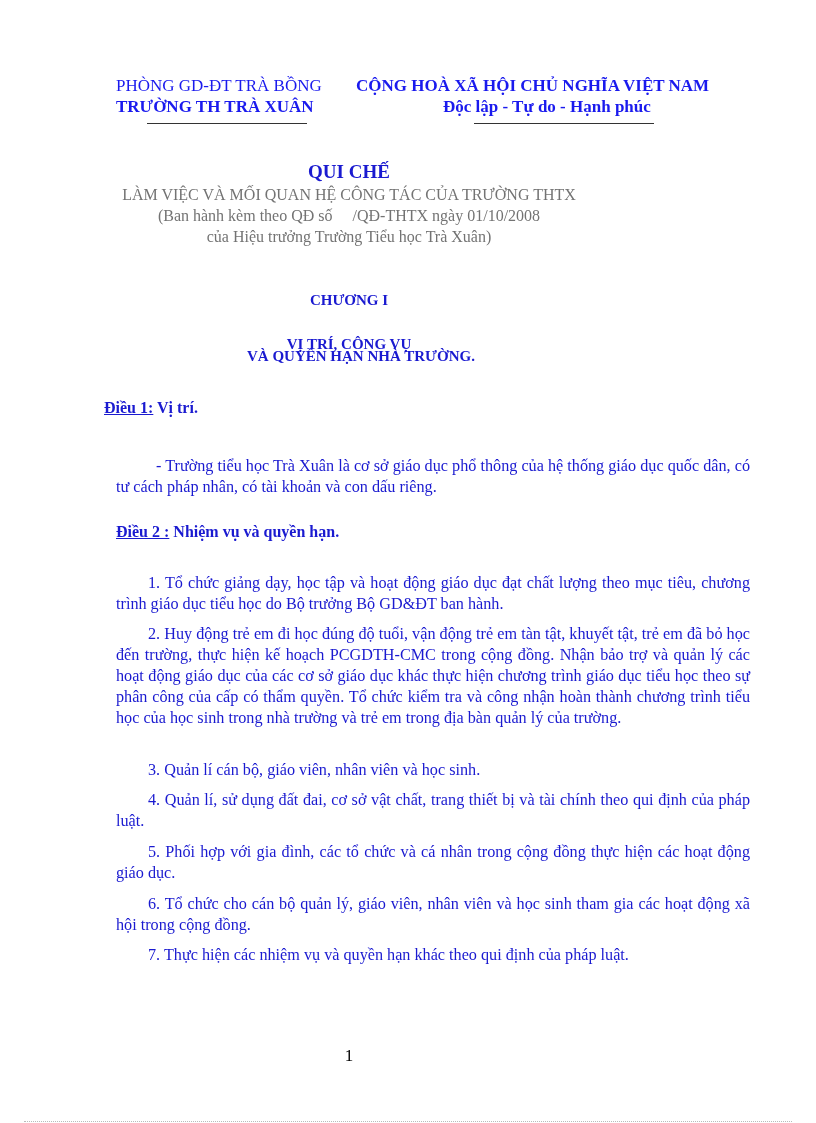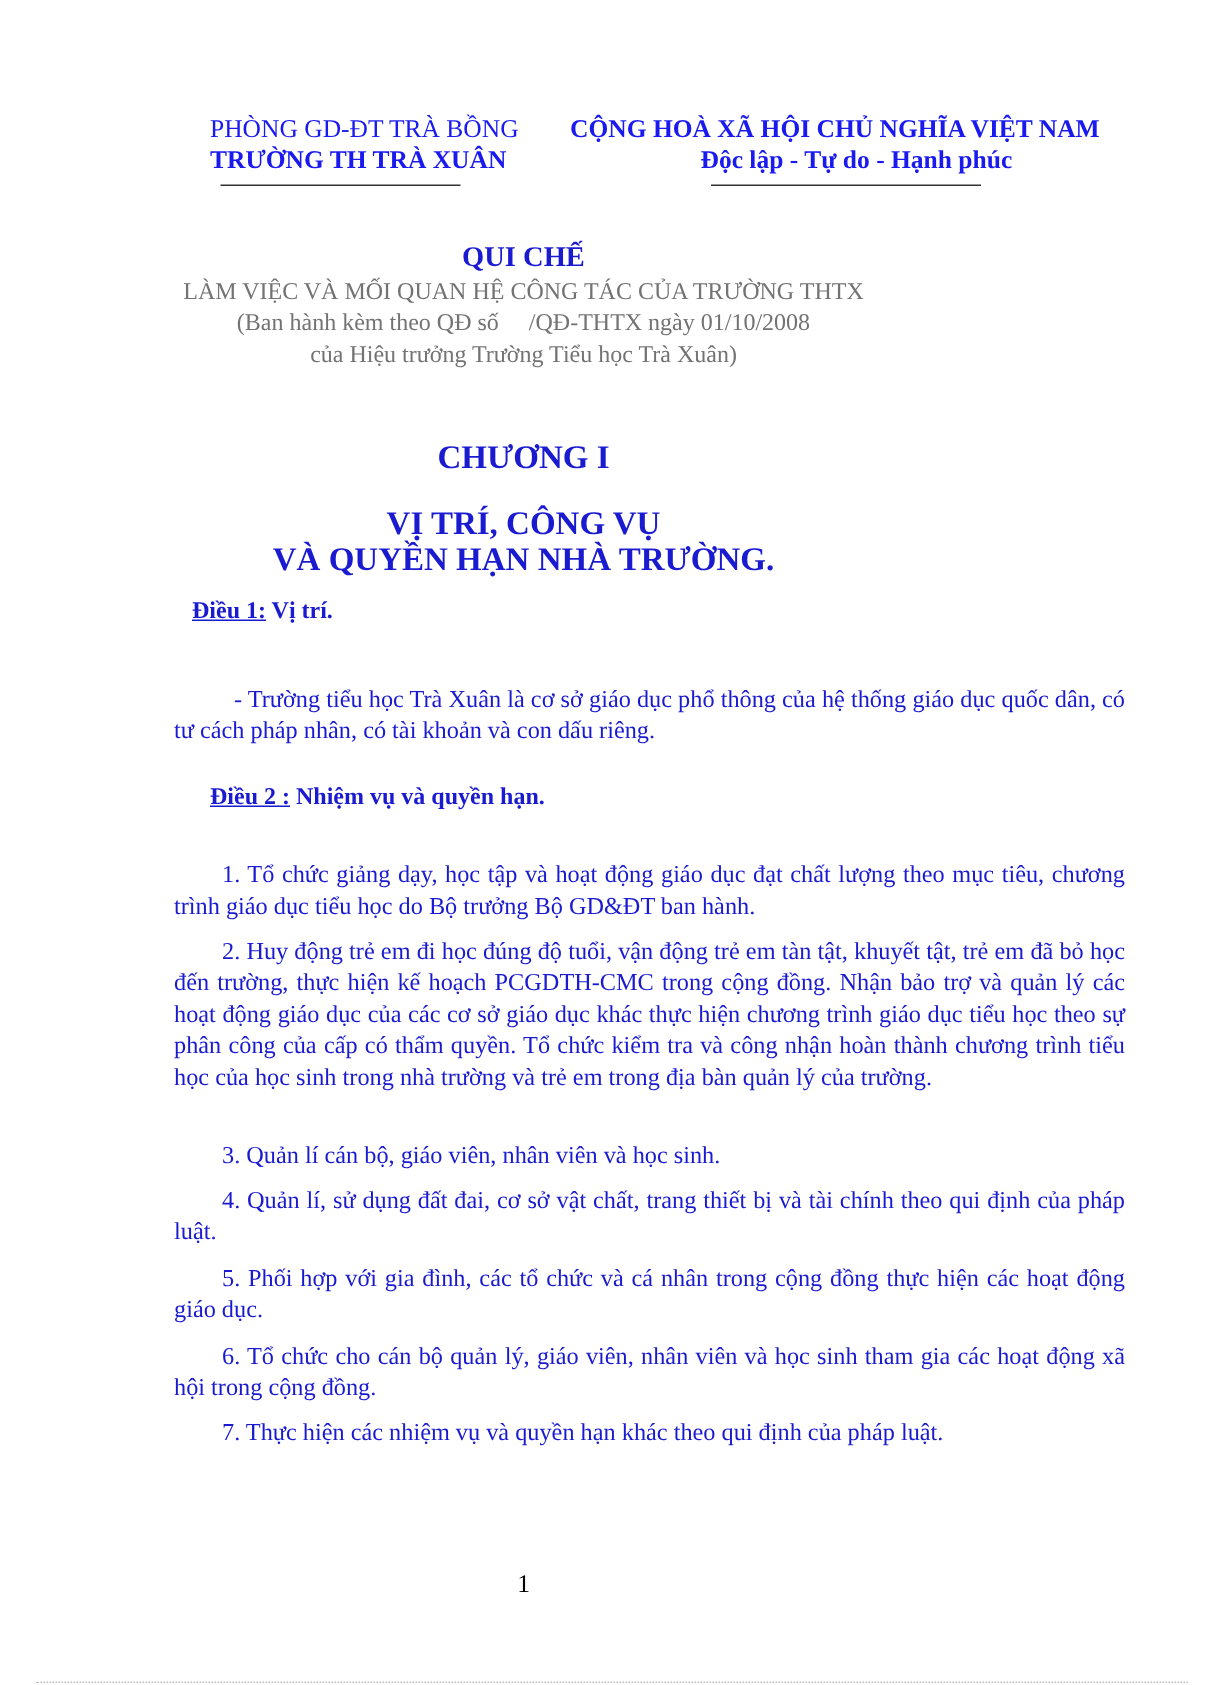--- a/index.html
+++ b/index.html
@@ -1,26 +1,26 @@
 <!DOCTYPE html>
 <html><head>
 <meta charset="utf-8">
 <style>
   html, body { margin: 0; padding: 0; background: #ffffff; }
   body { width: 816px; height: 1123px; position: relative; overflow: hidden;
          font-family: "Liberation Serif", serif; color: #1a1acc; }
   .page { position: absolute; left: 0; top: 0; width: 816px; height: 1123px; }
-  .abs { position: absolute; white-space: nowrap; margin-left: 24px; }
+  .abs { position: absolute; white-space: nowrap; }
   .hdr { font-size: 17px; font-weight: bold; color: #1a1aee; }
   .hdr-l { font-weight: normal; }
   .rule { position: absolute; height: 0; border-top: 1px solid #333; }
   .center { position: absolute; left: 0; width: 698px; text-align: center; }
   .title { font-size: 19px; font-weight: bold; color: #1a1ad0; }
   .sub { font-size: 16px; color: #737373; line-height: 21px; }
-  .chap { font-size: 22px; font-weight: bold; color: #1a1ad0; }
+  .chap { font-size: 15px; font-weight: bold; color: #1a1ad0; }
   .art { font-size: 16px; font-weight: bold; color: #1a1ad0; }
   .art u { text-decoration: underline; }
   .para { position: absolute; left: 116px; width: 634px; font-size: 16.2px; line-height: 21px;
           text-align: justify; text-indent: 32px; color: #1a1ad0; }
   .para.ind40 { text-indent: 40px; }
   .pnum { font-size: 17px; color: #000; }
   .dots { position: absolute; left: 24px; top: 1121px; width: 768px; border-top: 1px dotted #bbb; }
 </style>
 </head>
 <body>
@@ -35,21 +35,21 @@
   <div class="abs hdr" style="left:443px; top:97px;">Độc lập - Tự do - Hạnh phúc</div>
   <div class="rule" style="left:474px; top:123px; width:180px;"></div>
 
   <div class="center title" style="top:161px;">QUI CHẾ</div>
   <div class="center sub" style="top:184px;">LÀM VIỆC VÀ MỐI QUAN HỆ CÔNG TÁC CỦA TRƯỜNG THTX</div>
   <div class="center sub" style="top:205px; white-space:pre;">(Ban hành kèm theo QĐ số     /QĐ-THTX ngày 01/10/2008</div>
   <div class="center sub" style="top:226px;">của Hiệu trưởng Trường Tiểu học Trà Xuân)</div>
 
   <div class="center chap" style="top:292px;">CHƯƠNG I</div>
   <div class="center chap" style="top:336px;">VỊ TRÍ, CÔNG VỤ</div>
-  <div class="center chap" style="top:360px; padding-left:0;">VÀ QUYỀN HẠN NHÀ TRƯỜNG.</div>
+  <div class="center chap" style="top:348px; padding-left:12px;">VÀ QUYỀN HẠN NHÀ TRƯỜNG.</div>
 
   <div class="abs art" style="left:104px; top:399px;text-align:center;">
     <u>Điều 1:</u><span> Vị trí.</span>
   </div>
   <div class="para ind40" style="top:456px;">- Trường tiểu học Trà Xuân là cơ sở giáo dục phổ thông của hệ thống giáo dục quốc dân, có tư cách pháp nhân, có tài khoản và con dấu riêng.</div>
 
   <div class="abs art" style="left:116px; top:523px;text-align:center;">
     <u>Điều 2 :</u><span> Nhiệm vụ và quyền hạn.</span>
   </div>
 

